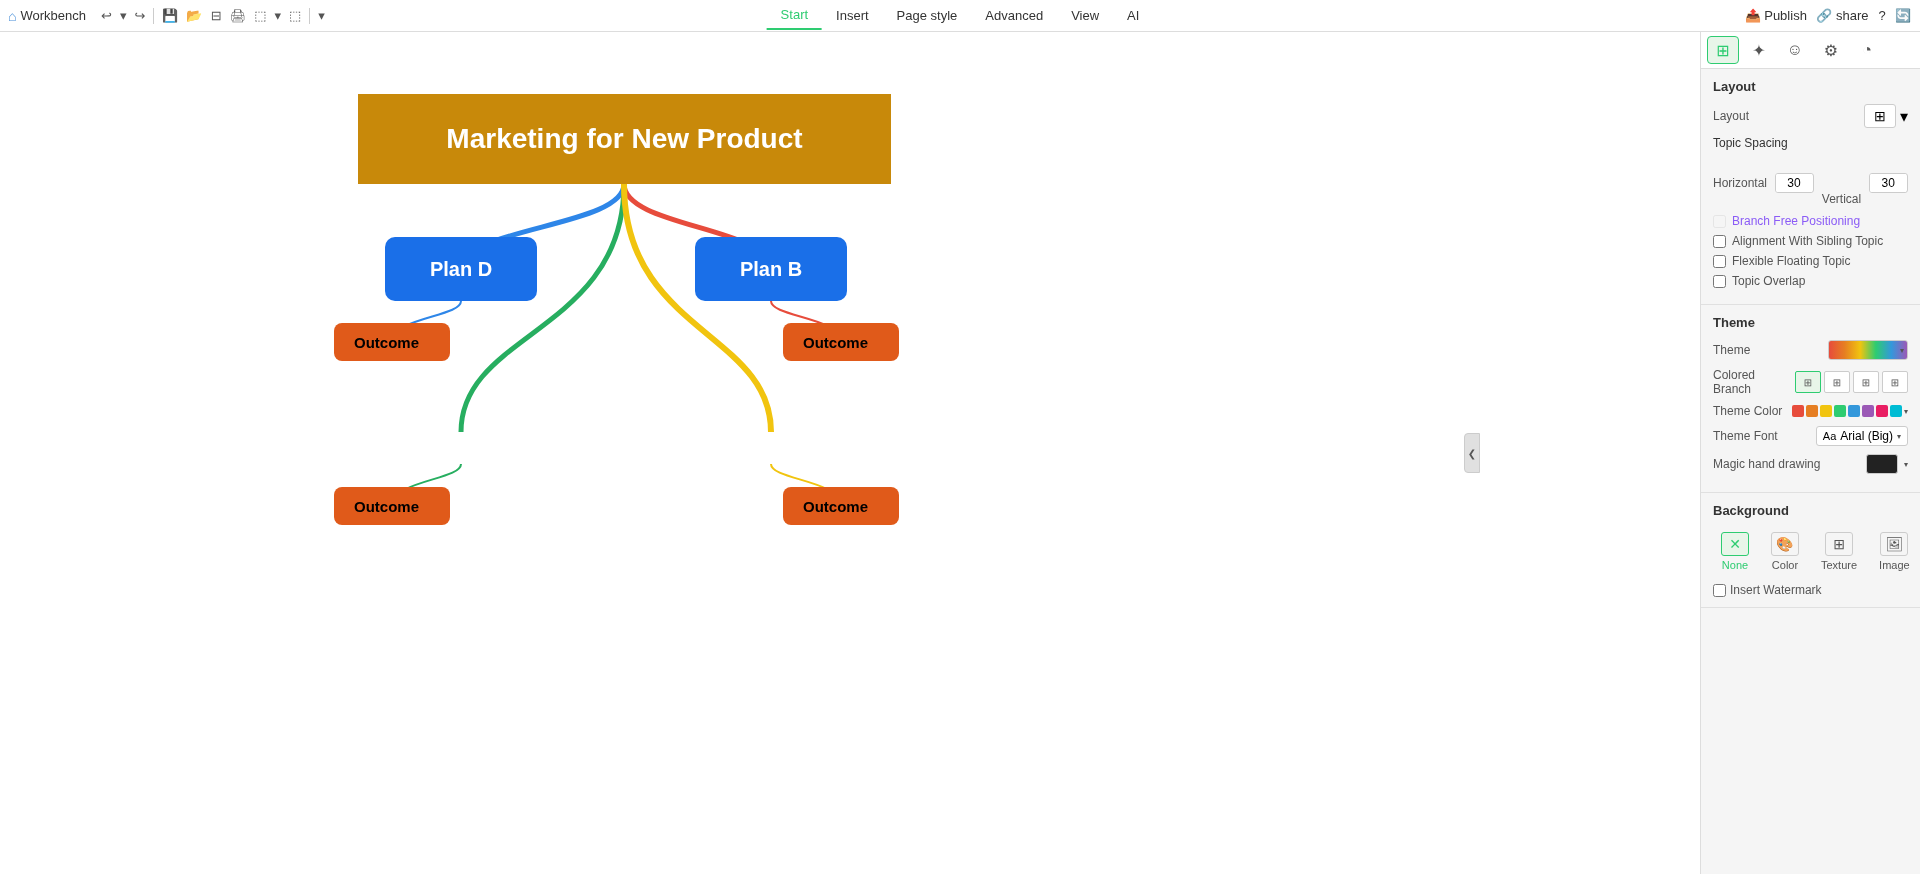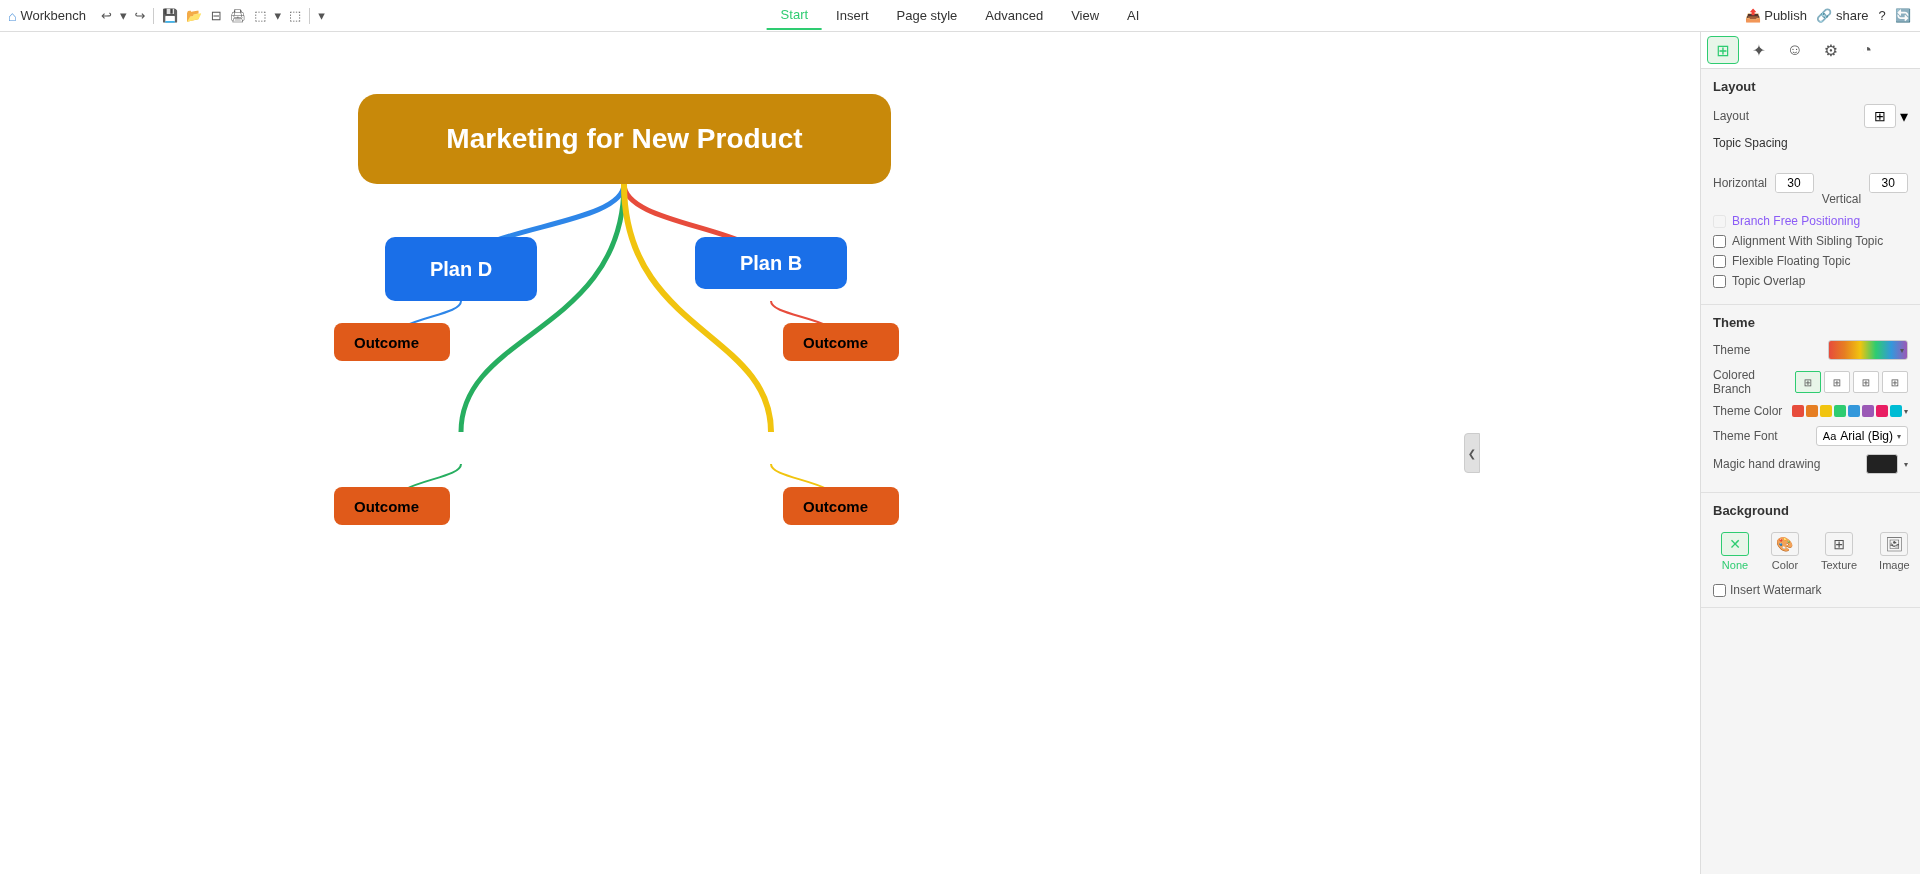--- a/index.html
+++ b/index.html
@@ -30,21 +30,21 @@
     
     #canvas { flex: 1; background: #fff; position: relative; overflow: hidden; }
 
     
     #mindmap-svg { position: absolute; top: 0; left: 0; width: 100%; height: 100%; pointer-events: none; }
 
     
     .mm-node { position: absolute; }
     .mm-root {
       background: #c8890a; color: #fff; font-size: 28px; font-weight: bold;
-      padding: 20px 40px; border-radius: 19px; white-space: nowrap;
+      padding: 20px 40px; border-radius: 0; white-space: nowrap;
       display: flex; align-items: center; justify-content: center;
     }
     .mm-branch {
       background: #1a6fe8; color: #fff; font-size: 20px; font-weight: bold;
       padding: 14px 30px; border-radius: 10px; white-space: nowrap;
       display: flex; align-items: center; justify-content: center;
     }
     .mm-leaf {
       background: #e05a1a; color: #000000; font-size: 15px; font-weight: 600;
       padding: 10px 20px; border-radius: 8px; white-space: nowrap;
@@ -215,21 +215,21 @@
       <path d="M 771 432 C 771 448 841 448 841 474" stroke="#f1c40f" stroke-width="2" fill="none"></path>
     </svg>
 
     <div class="mm-node mm-root" style="left:358px; top:62px; width:533px; height:90px;">
       <span>Marketing for New Product</span>
     </div>
 
     <div class="mm-node mm-branch" style="left:385px; top:205px; width:152px; height:64px;">
       <span>Plan D</span>
     </div>
-    <div class="mm-node mm-branch" style="left:695px; top:205px; width:152px; height:52px;">
+    <div class="mm-node mm-branch" style="left:695px; top:205px; width:152px; height:64px;">
       <span>Plan B</span>
     </div>
 
     <div class="mm-node mm-leaf" style="left:334px; top:291px; width:116px; height:38px;">
       <span>Outcome</span>
     </div>
     <div class="mm-node mm-leaf" style="left:783px; top:291px; width:116px; height:38px;">
       <span>Outcome</span>
     </div>
     <div class="mm-node mm-leaf" style="left:334px; top:455px; width:116px; height:38px;">

